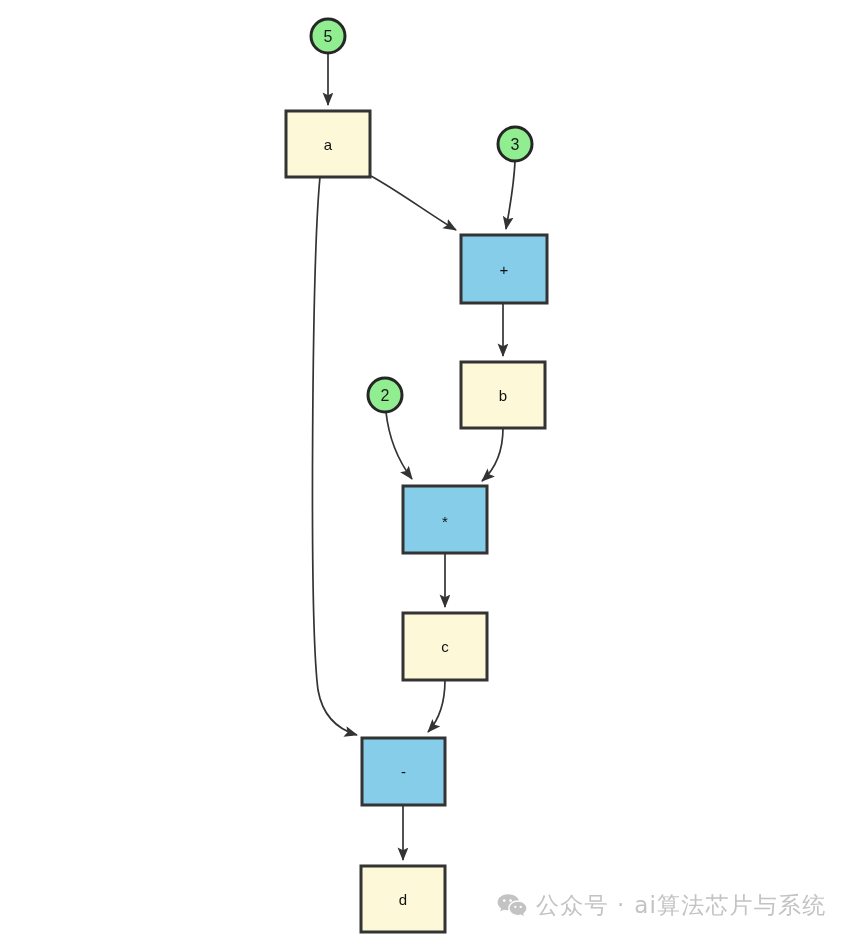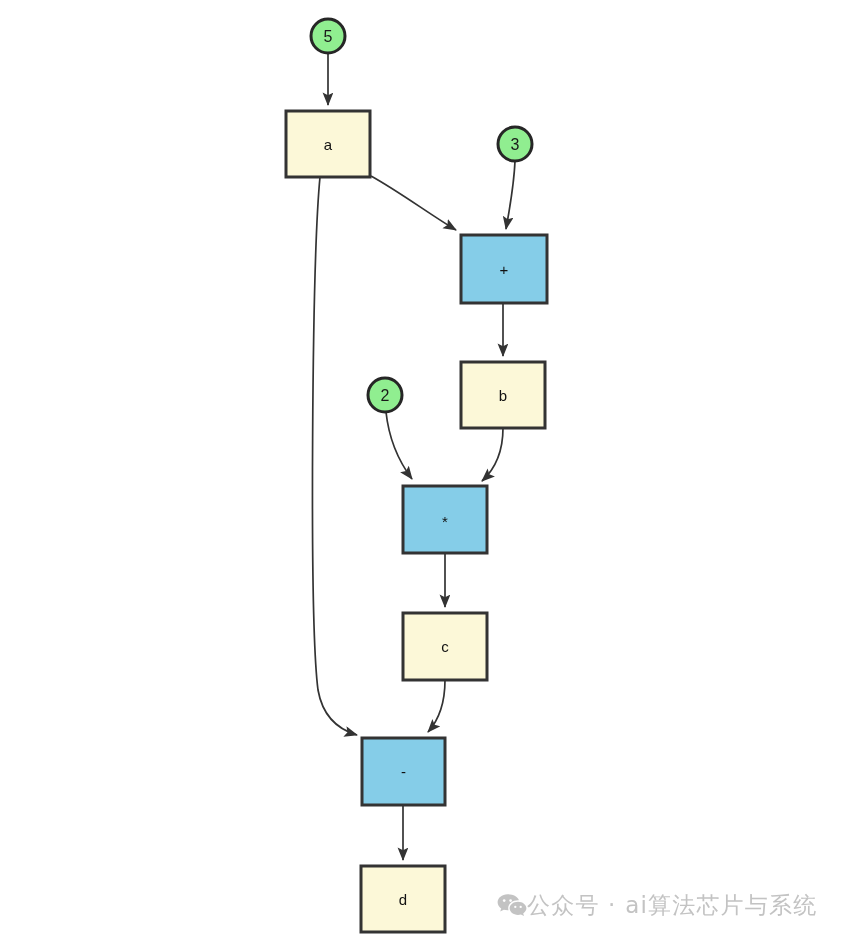--- a/index.html
+++ b/index.html
@@ -47,20 +47,21 @@
     fill: none;
     stroke: #333333;
     stroke-width: 1.7;
   }
   .watermark {
     position: absolute;
     left: 497px;
     top: 890px;
     display: flex;
     align-items: center;
+    gap: 9px;
     color: #c3c3c3;
     font-size: 23px;
     letter-spacing: 1.2px;
     font-family: "DejaVu Sans", sans-serif;
     white-space: nowrap;
     user-select: none;
   }
   .wechat-icon {
     display: block;
   }

